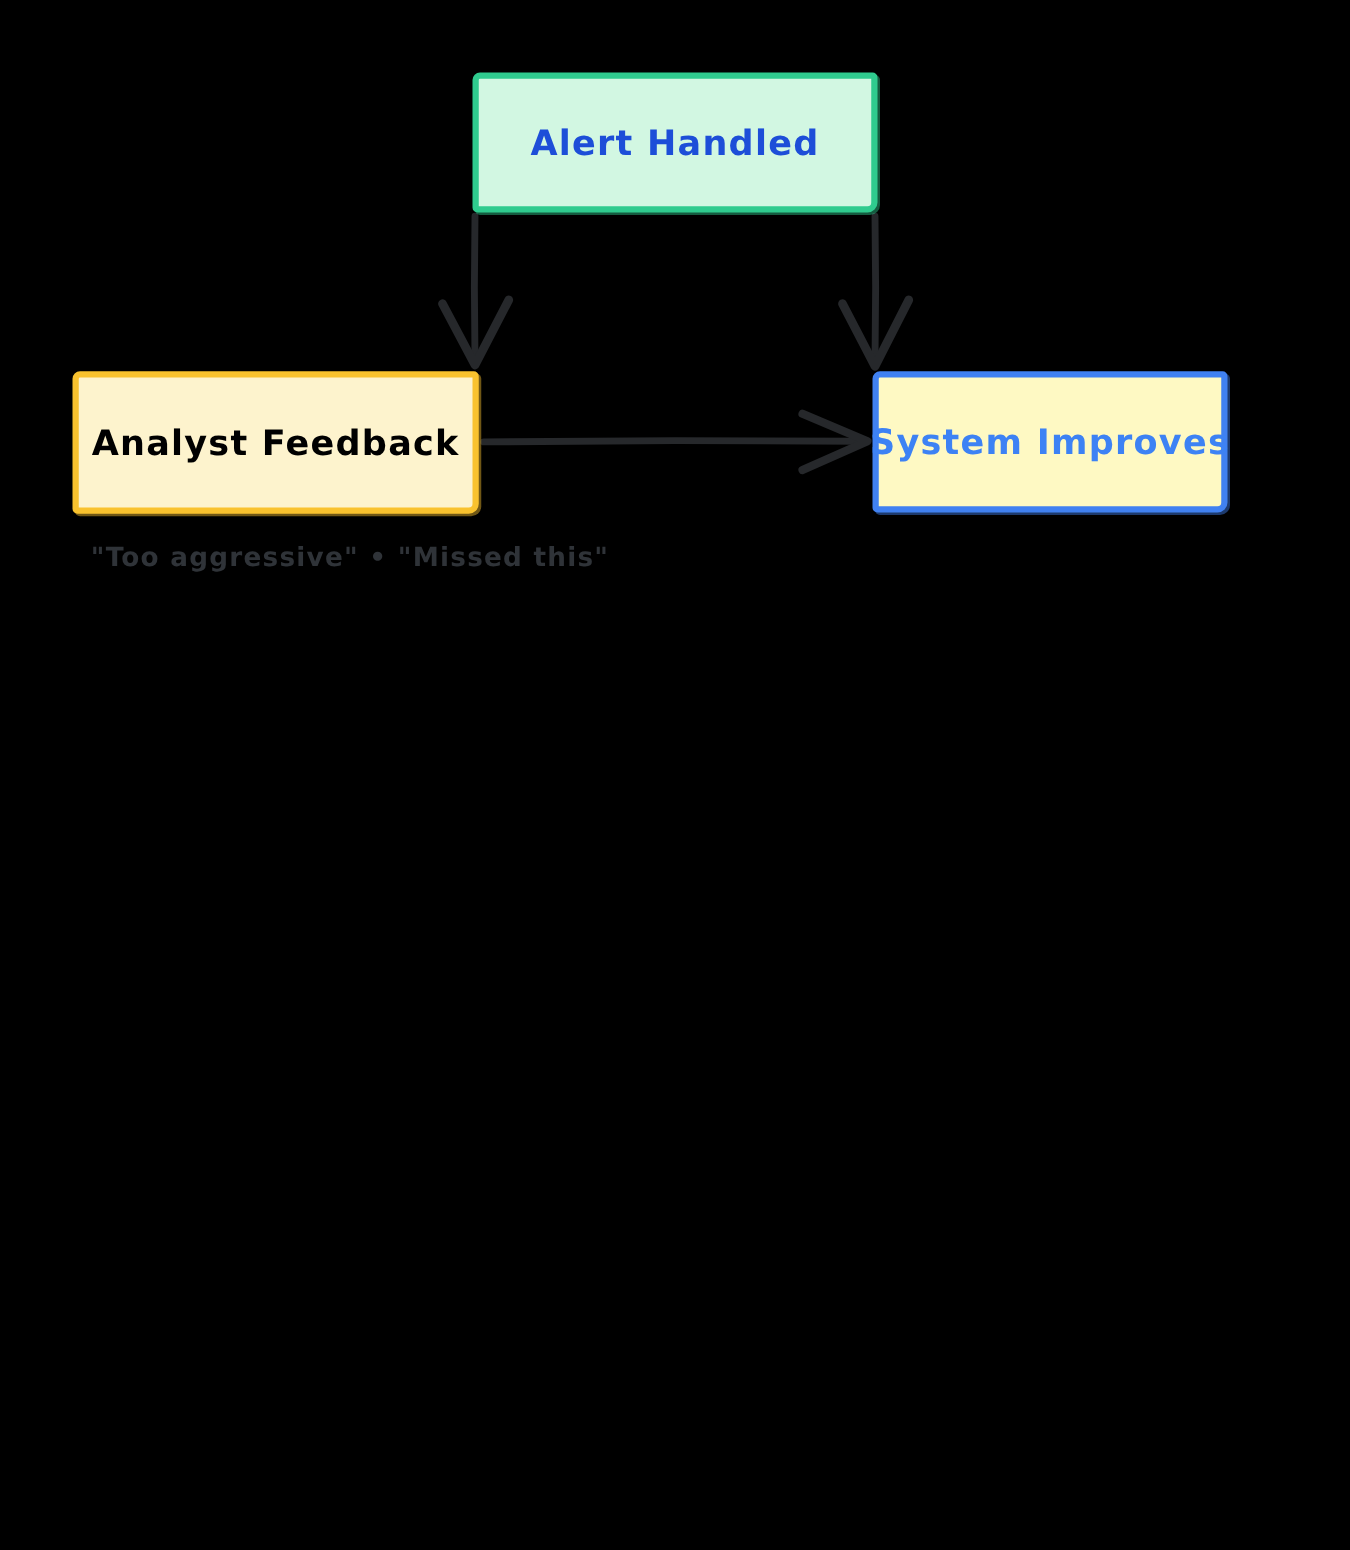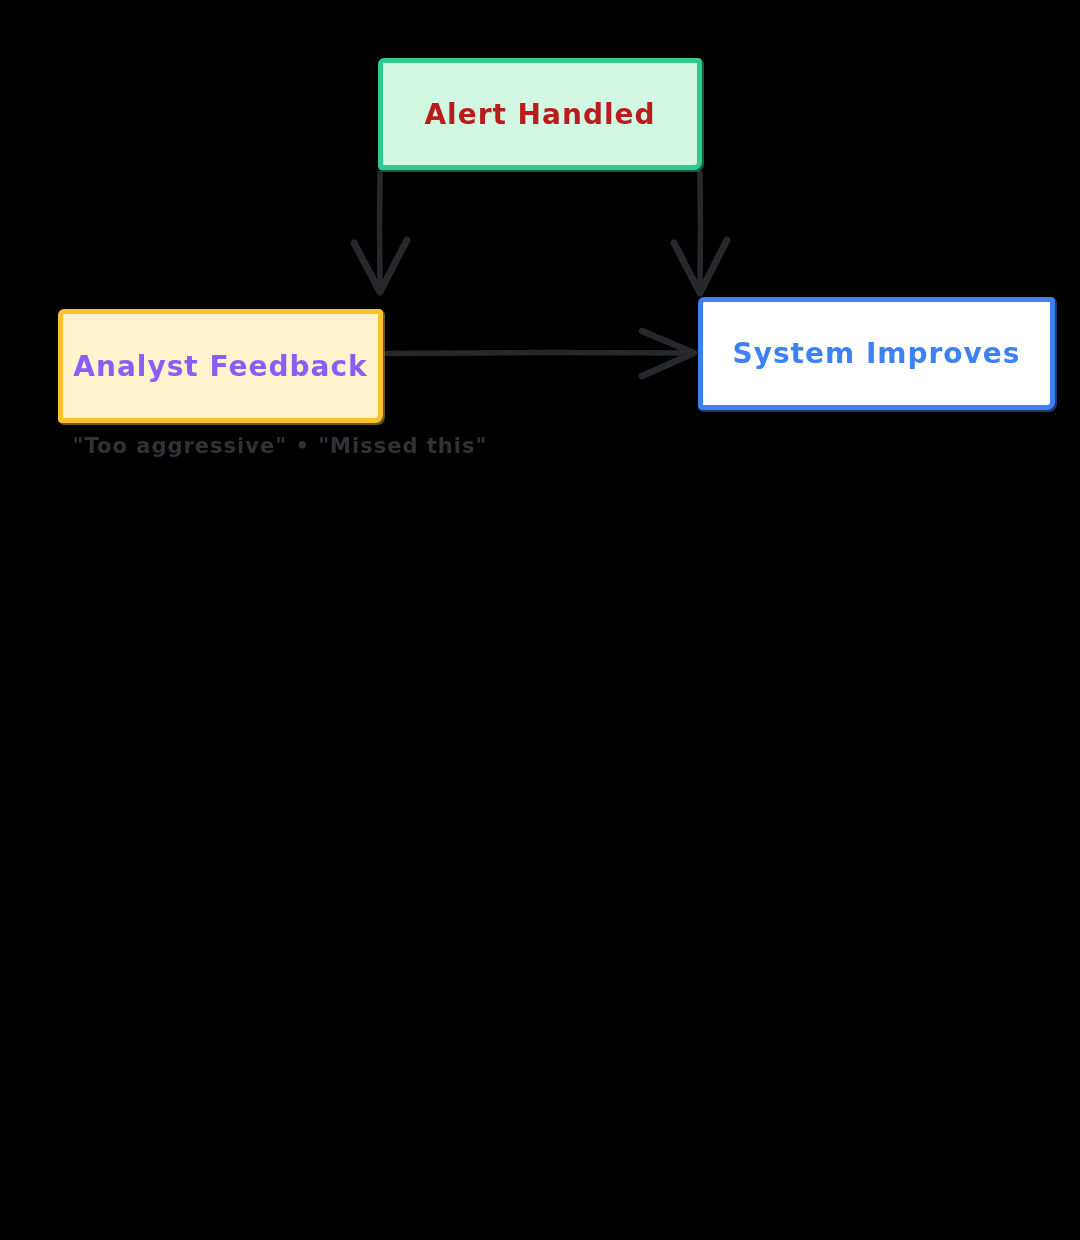--- a/index.html
+++ b/index.html
@@ -36,34 +36,33 @@
     border-radius: 6px 4px 8px 4px;
     font-size: 28px;
     font-weight: bold;
     letter-spacing: 1px;
     white-space: nowrap;
   }
   .node-alert {
     left: 378px; top: 58px; width: 324px; height: 112px;
     background: #d2f7e2;
     border-color: #2fcb8e;
-    color: #b91c1c;
+    color: #1d4ed8;
     box-shadow: 2px 2px 0 rgba(47,203,142,0.45);
   }
   .node-feedback {
     left: 58px; top: 297px; width: 325px; height: 114px;
     background: #fdf3cd;
     border-color: #f9c22e;
-    color: #8b5cf6;
+    color: #000000;
     box-shadow: 2px 2px 0 rgba(249,194,46,0.45);
-    margin-top: 12px;
   }
   .node-improves {
-    left: 698px; top: 297px; width: 357px; height: 113px;
-    background: #ffffff;
+    left: 698px; top: 297px; width: 284px; height: 113px;
+    background: #fef9c3;
     border-color: #4081f1;
     color: #3d82f4;
     box-shadow: 2px 2px 0 rgba(64,129,241,0.45);
   }
   .caption {
     position: absolute;
     color: #2f3338;
     font-size: 21px;
     font-weight: bold;
     letter-spacing: 1px;

